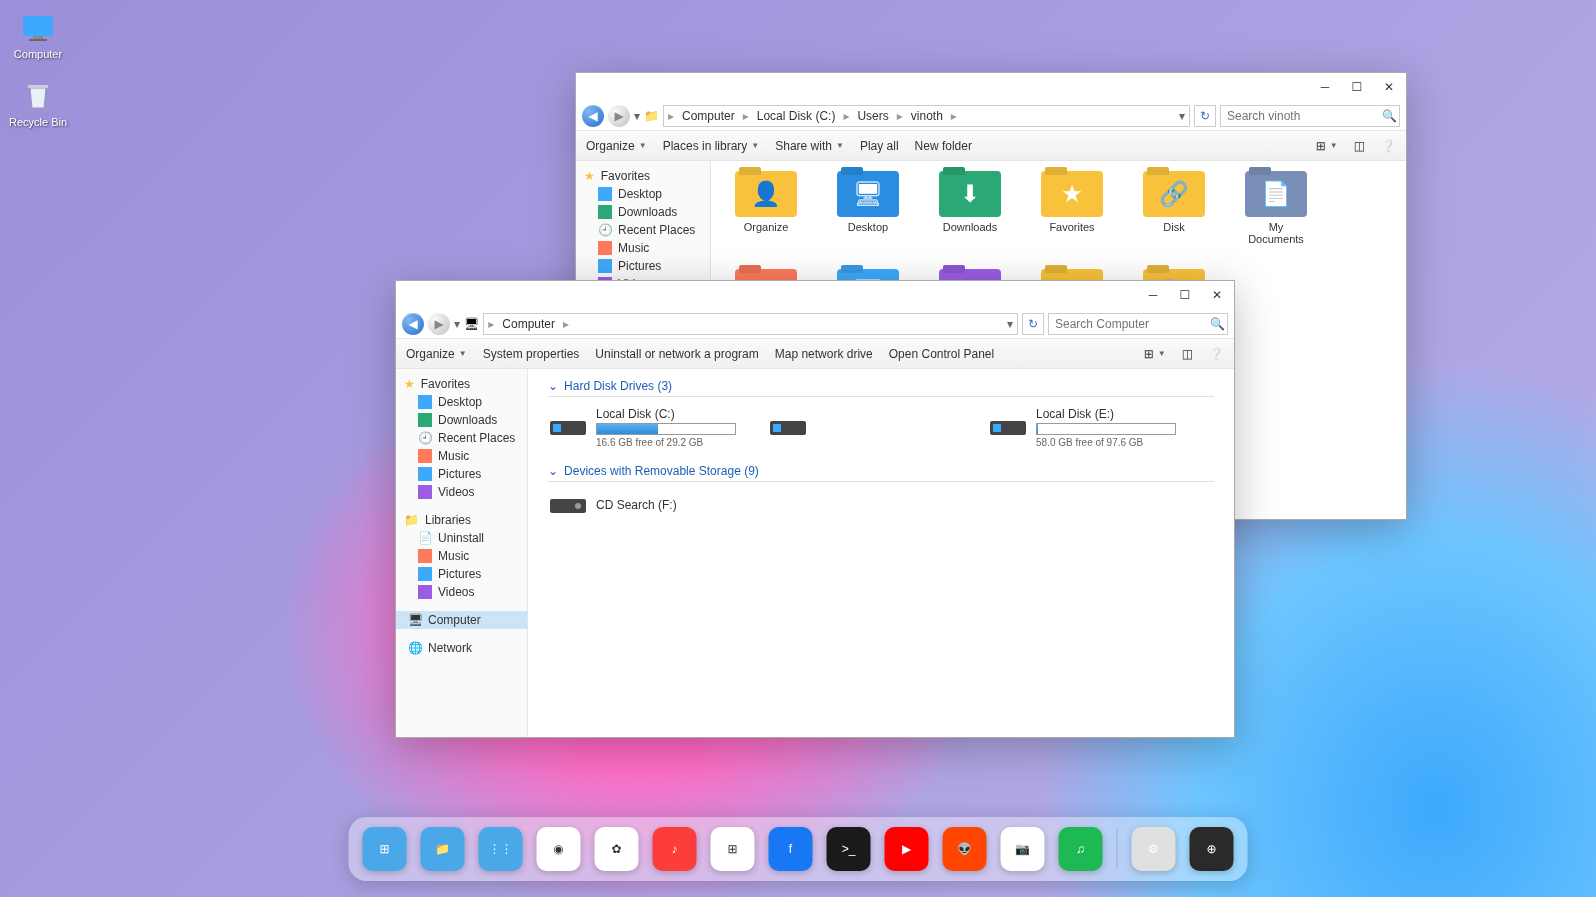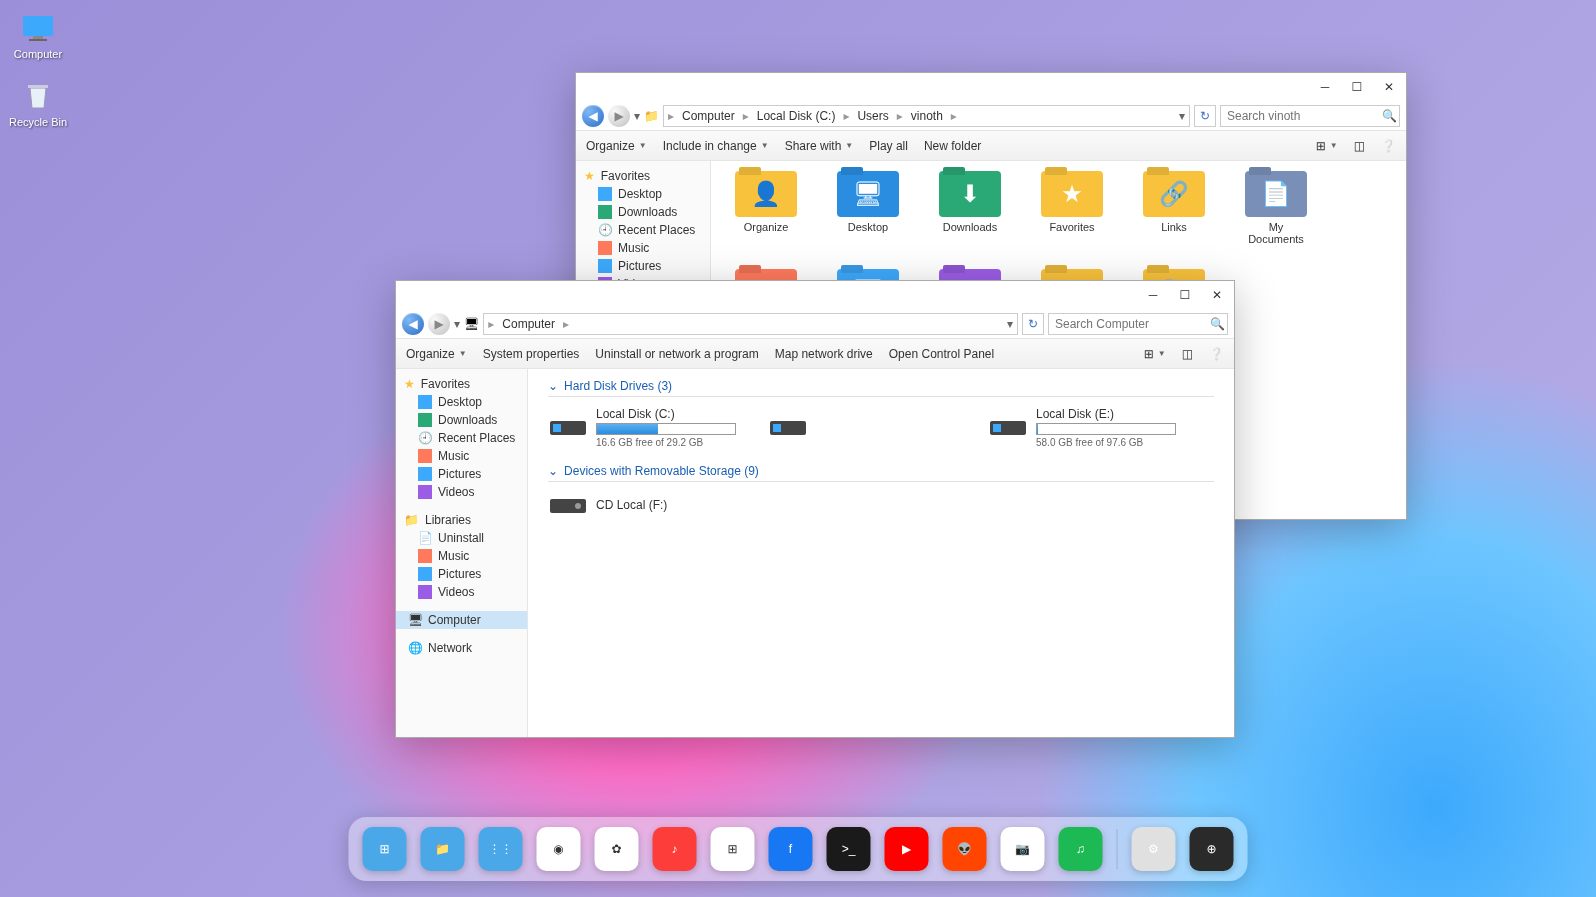--- a/index.html
+++ b/index.html
@@ -108,21 +108,21 @@
       <input placeholder="Search vinoth" style="">
         <span>🔍</span>
     </div>
   </div>
   <div class="toolbar">
     <div class="tbtn">
         <span>Organize</span>
         <span class="caret">▼</span>
       </div>
     <div class="tbtn">
-        <span>Include in change</span>
+        <span>Places in library</span>
         <span class="caret">▼</span>
       </div>
     <div class="tbtn">
         <span>Share with</span>
         <span class="caret">▼</span>
       </div>
     <div class="tbtn">
         <span>Play all</span>
       </div>
     <div class="tbtn">
@@ -189,21 +189,21 @@
           <div class="folder">
             <div class="fico" style="background:#f9c23c">
               <div class="ov">★</div>
             </div>
             <div class="flbl">Favorites</div>
           </div>
           <div class="folder">
             <div class="fico" style="background:#f9c23c">
               <div class="ov">🔗</div>
             </div>
-            <div class="flbl">Links</div>
+            <div class="flbl">Disk</div>
           </div>
           <div class="folder">
             <div class="fico" style="background:#7a8fb8">
               <div class="ov">📄</div>
             </div>
             <div class="flbl">My Documents</div>
           </div>
           <div class="folder">
             <div class="fico" style="background:#ff7a5c">
               <div class="ov">♪</div>
@@ -406,21 +406,21 @@
           </div>
         <div class="drives">
           <div class="drive">
             <div class="drive-ico">
                 <svg width="36" height="22">
                   <rect width="36" height="14" y="4" rx="2" fill="#444"></rect>
                   <circle cx="28" cy="11" r="3" fill="#999"></circle>
                 </svg>
               </div>
             <div class="drive-info">
-                <div class="drive-name">CD Local (F:)</div>
+                <div class="drive-name">CD Search (F:)</div>
               </div>
           </div>
         </div>
       </div>
     </div>
   </div>
 </div>
 
 <div class="dock" id="dock">
     <div class="dicon" style="background: rgb(74, 168, 232);">

